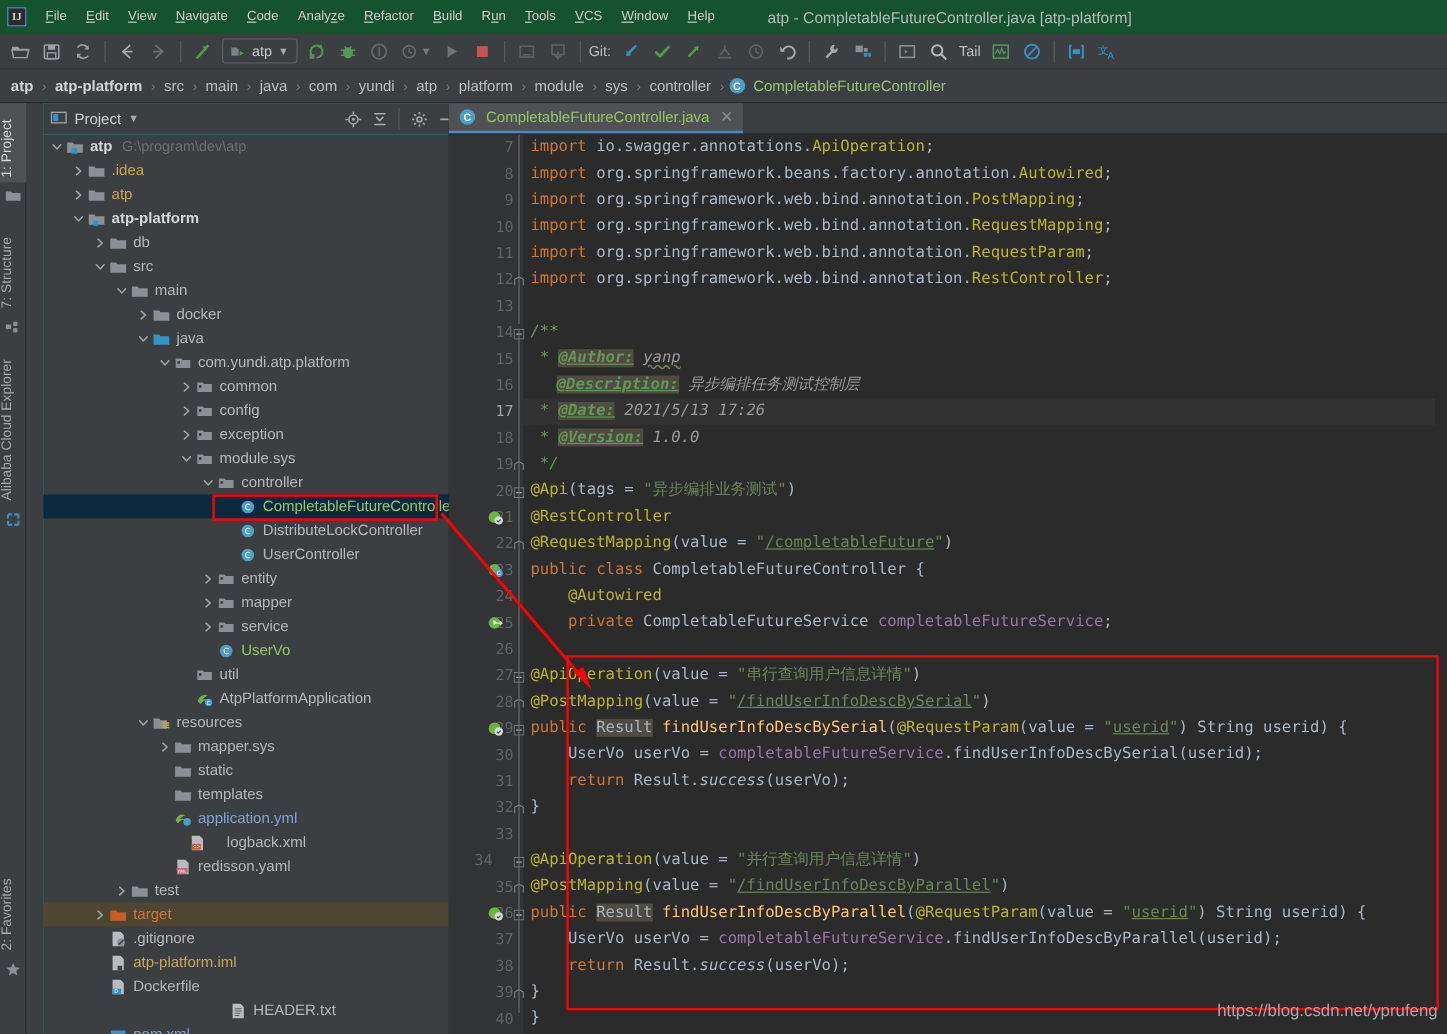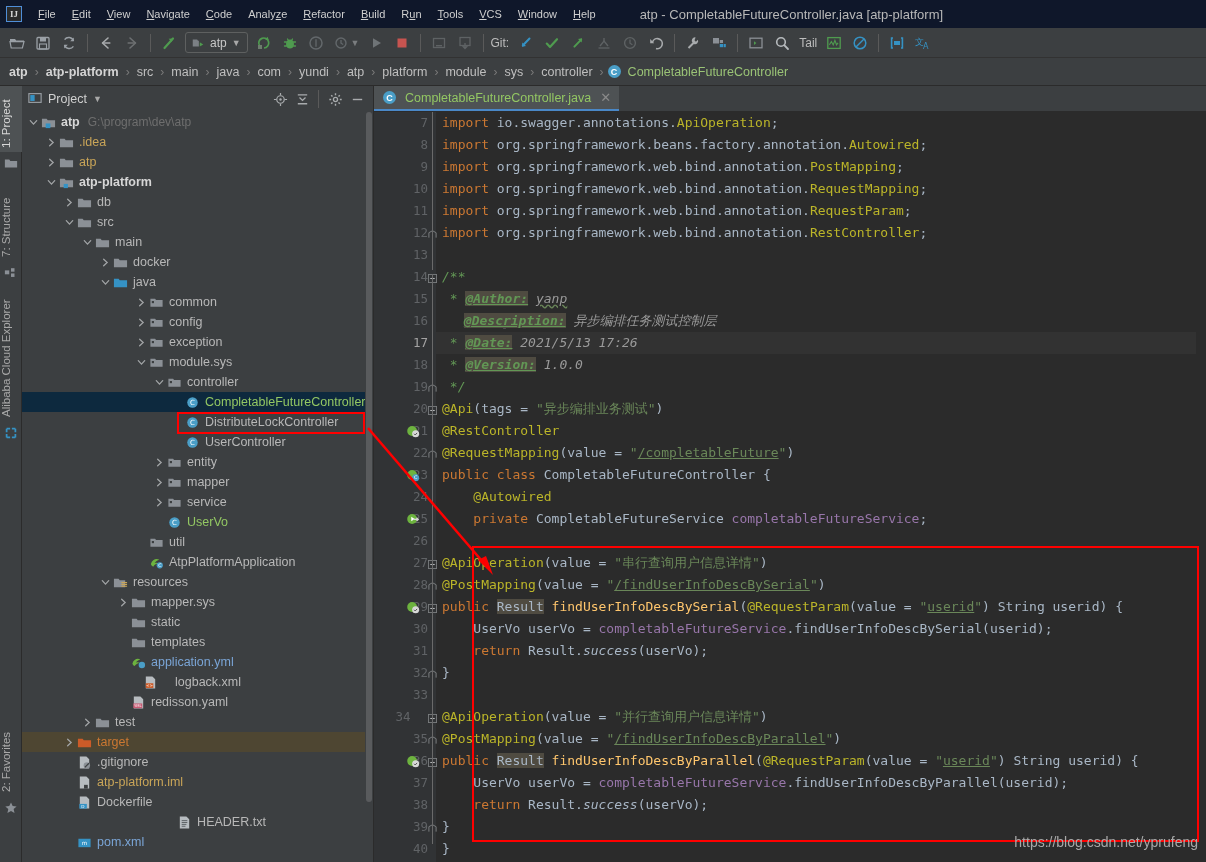--- a/index.html
+++ b/index.html
@@ -9,21 +9,21 @@
     font-family: "Liberation Sans", sans-serif;
     font-size: 12px;
     color: #bbbbbb;
     overflow: hidden;
   }
   #app { position: relative; width: 1206px; height: 862px; }
 
   
   .titlebar {
     position: absolute; left:0; top:0; width:1206px; height:28px;
-    background: #0f172a;
+    background: #14532d;
     display:flex; align-items:center;
   }
   .ij-logo {
     width: 16px; height: 16px; margin-left: 6px; margin-right: 8px;
     border: 1.5px solid #4f8ed8; background:#2b2b2b;
     color:#d6d6d6; font-size:9px; font-weight:bold;
     display:flex; align-items:center; justify-content:center;
     font-family:"Liberation Serif", serif;
   }
   .menubar { display:flex; align-items:center; }
@@ -79,21 +79,21 @@
     position:absolute; left:0; width:22px;
     writing-mode: vertical-rl; transform: rotate(180deg);
     font-size:11.5px; color:#a9a9a9; white-space:nowrap;
     text-align:left; padding:4px 0; cursor:default;
   }
   .vtab.active { background:#4e5254; color:#d8d8d8; }
   .vicon { position:absolute; left:4px; width:14px; height:14px; }
 
   
   .projpanel {
-    position:absolute; left:22px; top:86px; width:352px; height:776px;
+    position:absolute; left:36px; top:86px; width:352px; height:776px;
     background:#14b8a6; border-right:1px solid #2b2b2b;
   }
   .proj-header {
     height:26px; display:flex; align-items:center; padding:0 6px;
     background:#3c3f41;
   }
   .proj-title { font-size:12.5px; color:#d0d0d0; margin-left:6px; }
   .proj-hdr-icons { margin-left:auto; display:flex; align-items:center; gap:2px; }
   .hdr-ic { width:20px; height:20px; display:flex; align-items:center; justify-content:center; }
 
@@ -588,20 +588,30 @@
         </div>
         <div class="trow" style="padding-left: 78px;">
           <span class="arrow"><svg width="11" height="11" viewBox="0 0 12 12">
               <path d="M2.5 4L6 7.8 9.5 4" fill="none" stroke="#a2a5a7" stroke-width="1.4" stroke-linecap="round"></path>
             </svg></span>
           <span class="ticon"><svg width="15" height="15" viewBox="0 0 16 16">
               <path d="M1 4h5l1.2 1.5H15V13H1z" fill="#3592c4"></path>
             </svg></span>
           <span class="tlabel c-white">java</span>
         </div>
+        <div class="trow" style="padding-left: 96px;">
+          <span class="arrow"><svg width="11" height="11" viewBox="0 0 12 12">
+              <path d="M2.5 4L6 7.8 9.5 4" fill="none" stroke="#a2a5a7" stroke-width="1.4" stroke-linecap="round"></path>
+            </svg></span>
+          <span class="ticon"><svg width="15" height="15" viewBox="0 0 16 16">
+              <path d="M1.5 4h5l1 1.3H14.5V12.5H1.5z" fill="#8b9096"></path>
+              <rect x="3" y="6.4" width="2.3" height="2.3" fill="#3b3e40"></rect>
+            </svg></span>
+          <span class="tlabel c-white">com.yundi.atp.platform</span>
+        </div>
         <div class="trow" style="padding-left: 114px;">
           <span class="arrow"><svg width="11" height="11" viewBox="0 0 12 12">
               <path d="M4 2.5L7.8 6 4 9.5" fill="none" stroke="#a2a5a7" stroke-width="1.4" stroke-linecap="round"></path>
             </svg></span>
           <span class="ticon"><svg width="15" height="15" viewBox="0 0 16 16">
               <path d="M1.5 4h5l1 1.3H14.5V12.5H1.5z" fill="#8b9096"></path>
               <rect x="3" y="6.4" width="2.3" height="2.3" fill="#3b3e40"></rect>
             </svg></span>
           <span class="tlabel c-white">common</span>
         </div>

